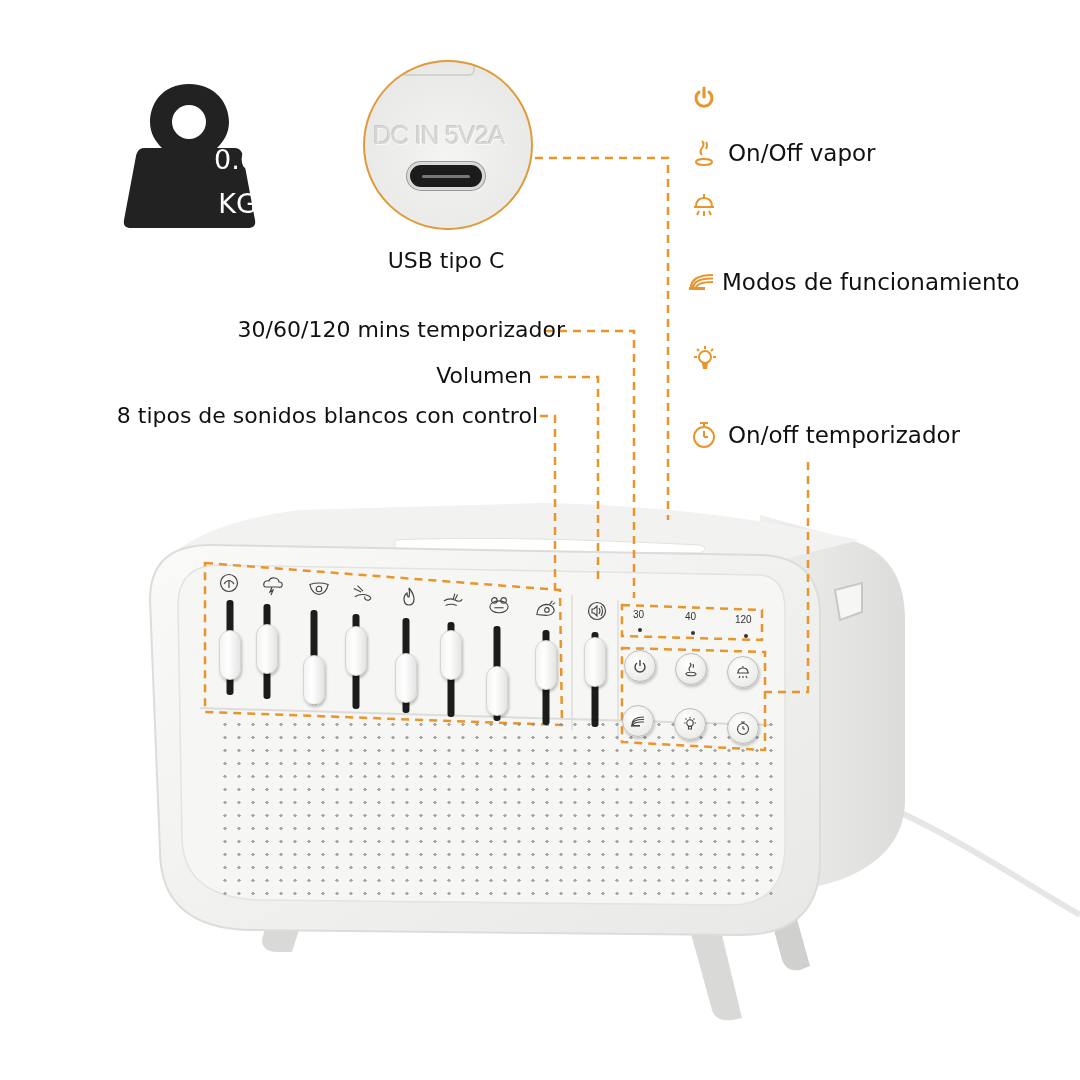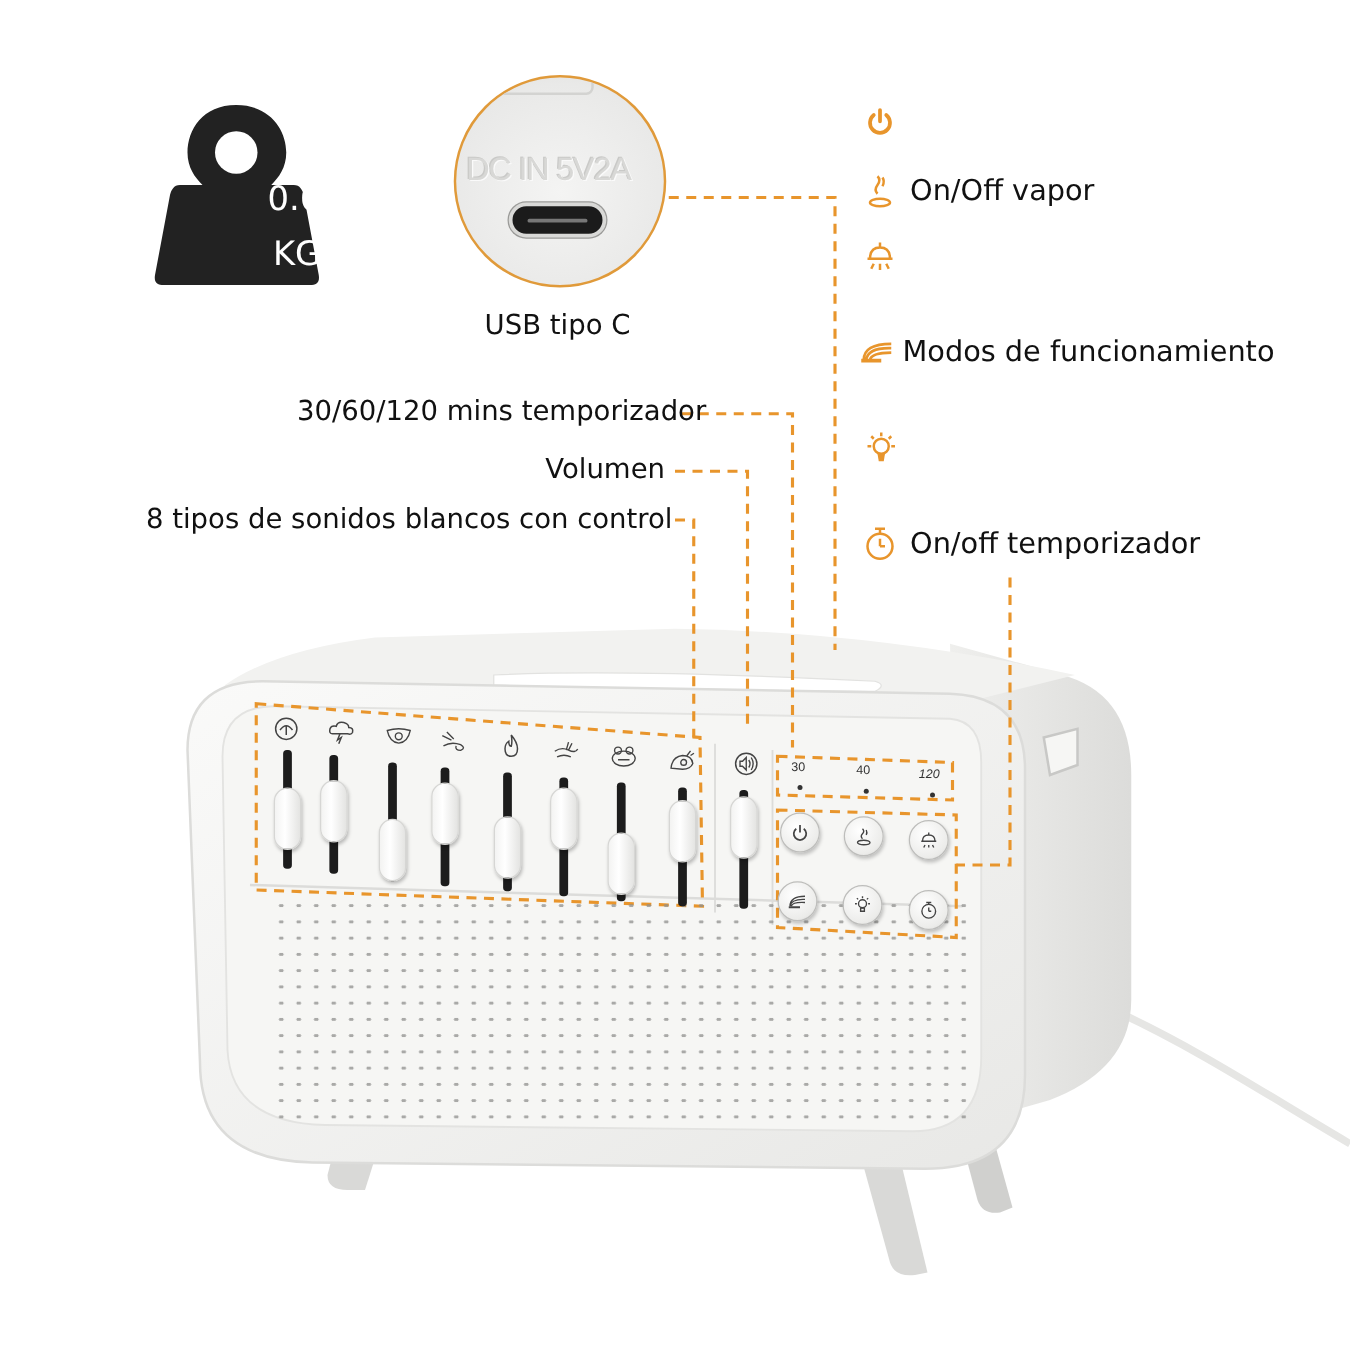--- a/index.html
+++ b/index.html
@@ -206,21 +206,21 @@
   <div class="track" style="top:0; height:95px;"></div>
     <div class="knob" style="top:10px;"></div>
   </div>
 <div class="slider" style="left:580px; top:632px; width:30px; height:100px;">
   <div class="track" style="top:0; height:95px;"></div>
     <div class="knob" style="top:5px;"></div>
   </div>
 
 <div class="tnum" style="left:633px; top:609px;">30</div>
 <div class="tnum" style="left:685px; top:611px;">40</div>
-<div class="tnum" style="left:735px; top:614px;font-style:italic;">120</div>
+<div class="tnum" style="left:735px; top:614px;">120</div>
 <div class="tdot" style="left:638px; top:628px;"></div>
 <div class="tdot" style="left:691px; top:631px;"></div>
 <div class="tdot" style="left:744px; top:634px;"></div>
 
 <div class="fbtn" style="left:624px; top:650px;">
   <svg width="14" height="14" viewBox="0 0 14 14">
       <path d="M4 4 A5 5 0 1 0 10 4 M7 1 L7 7" stroke="#444" stroke-width="1.4" fill="none"></path>
     </svg>
 </div>
 <div class="fbtn" style="left:675px; top:653px;">

